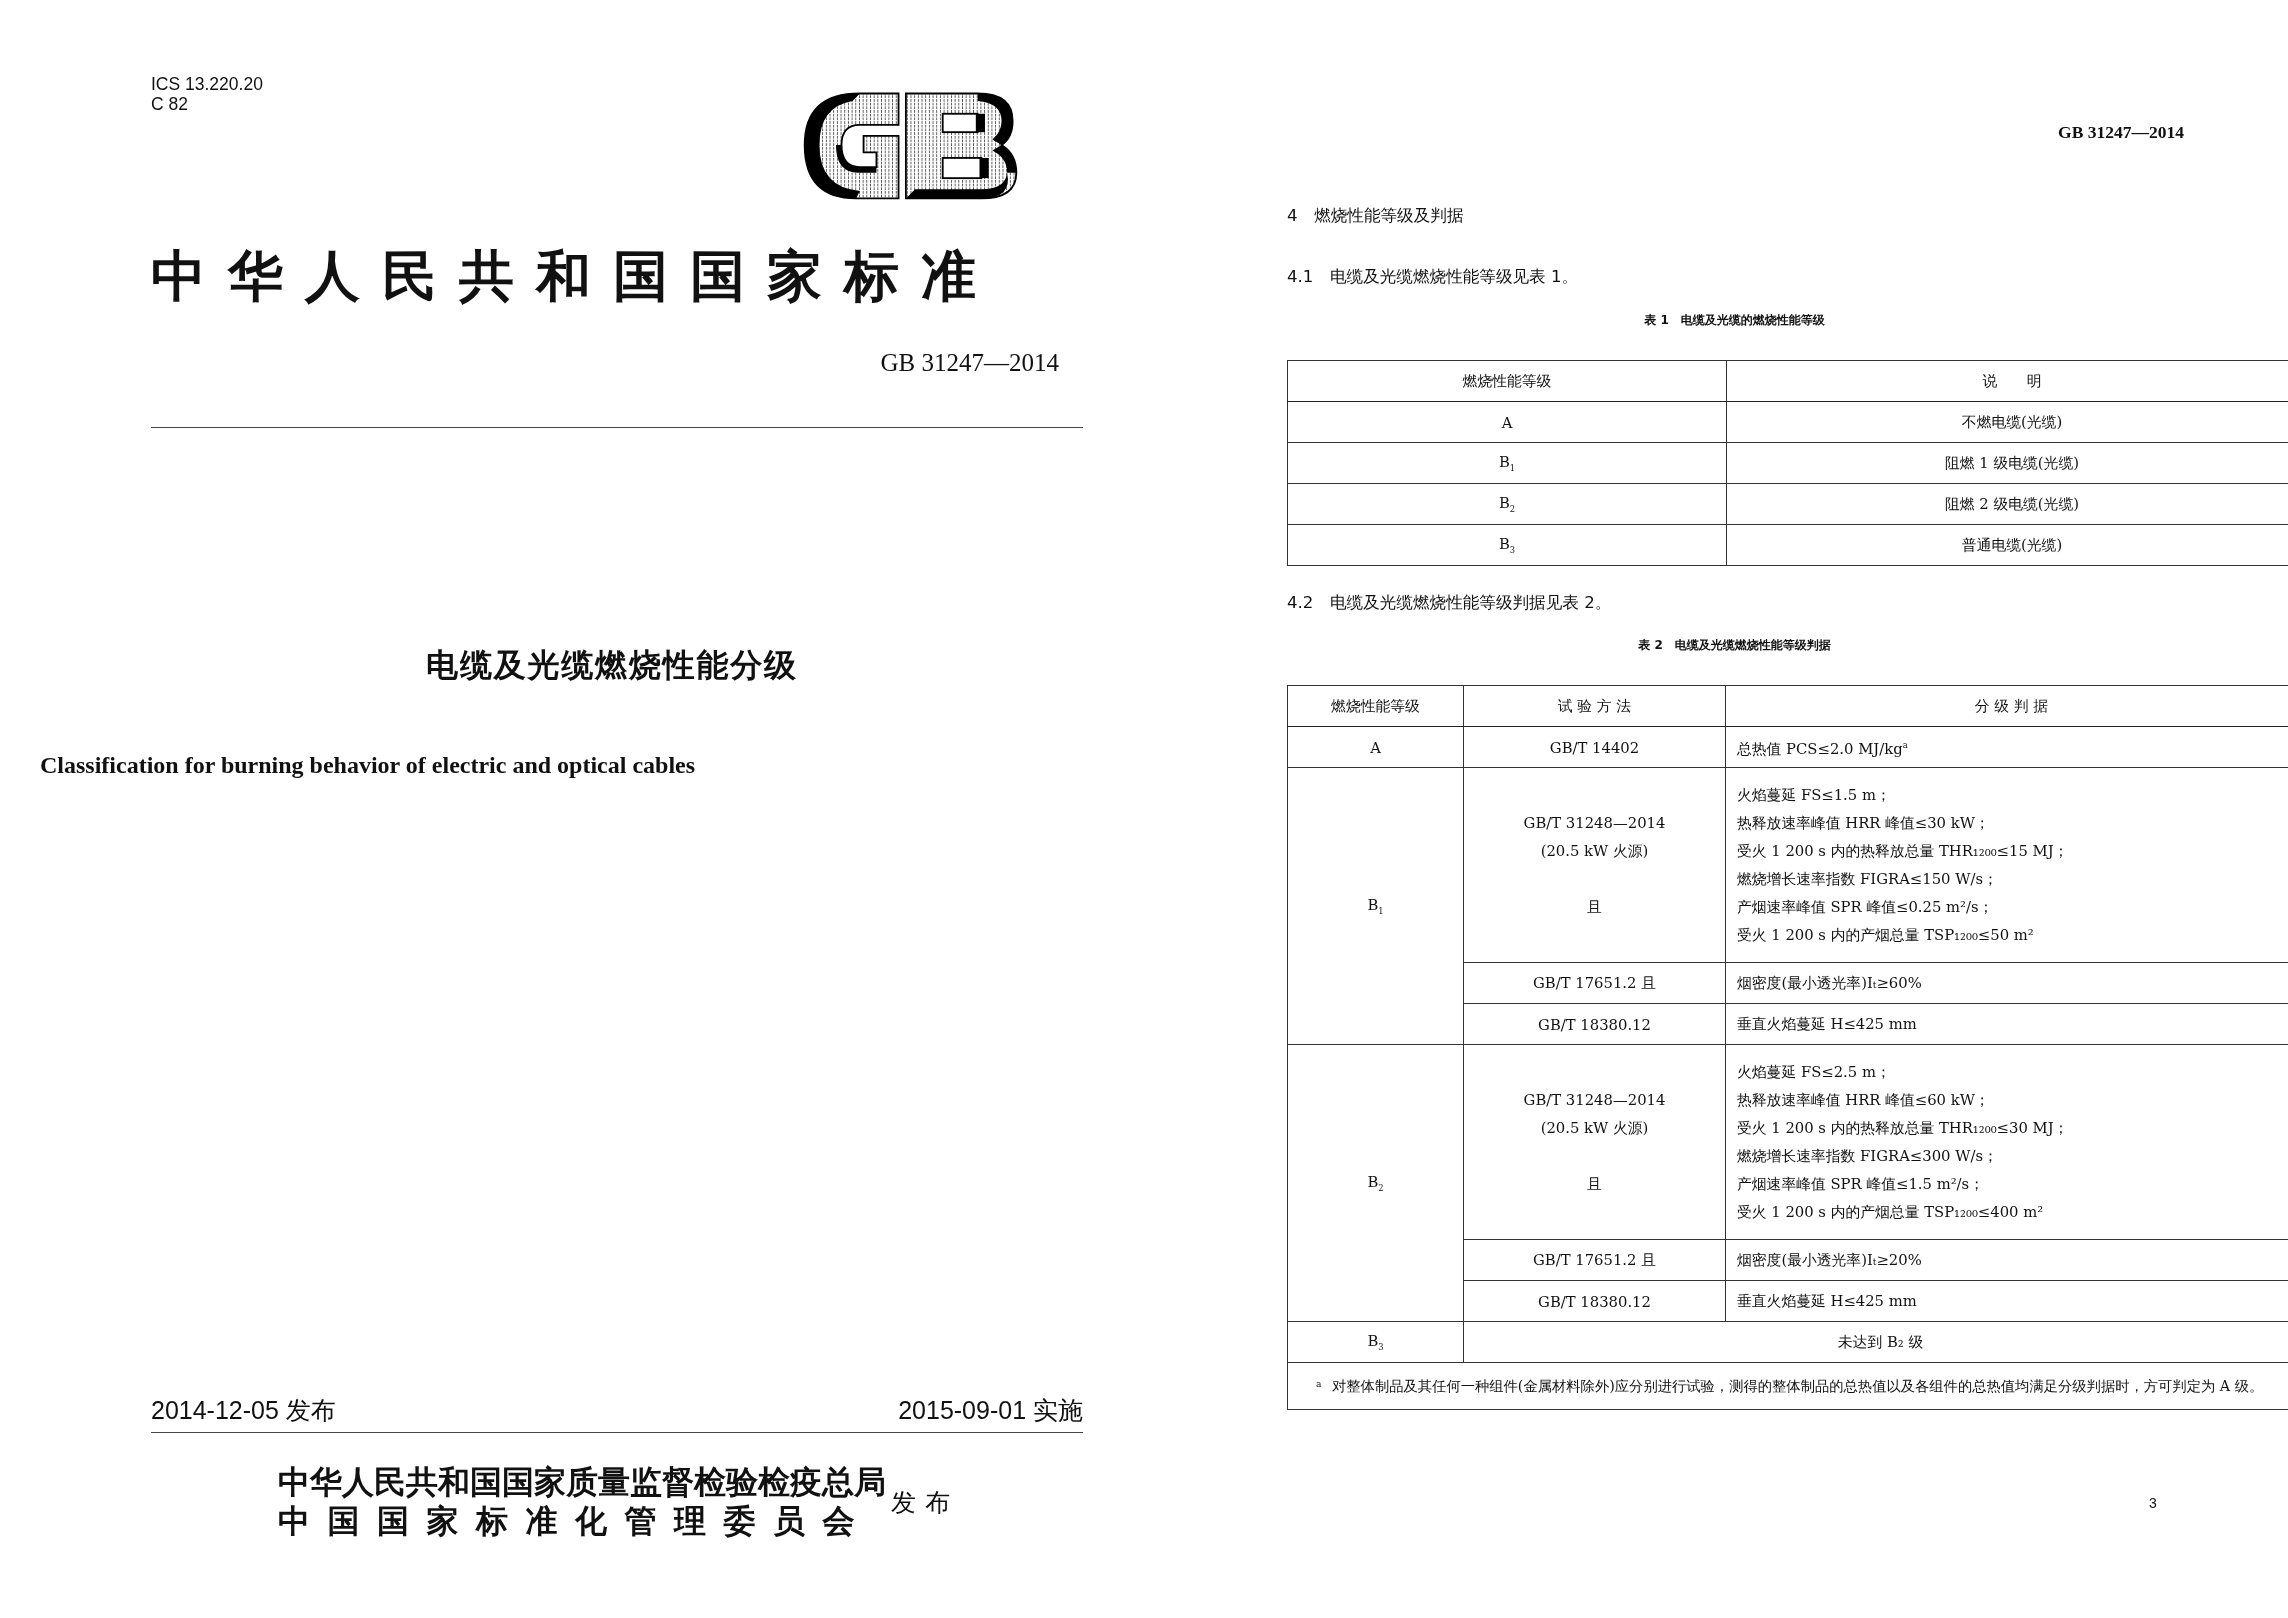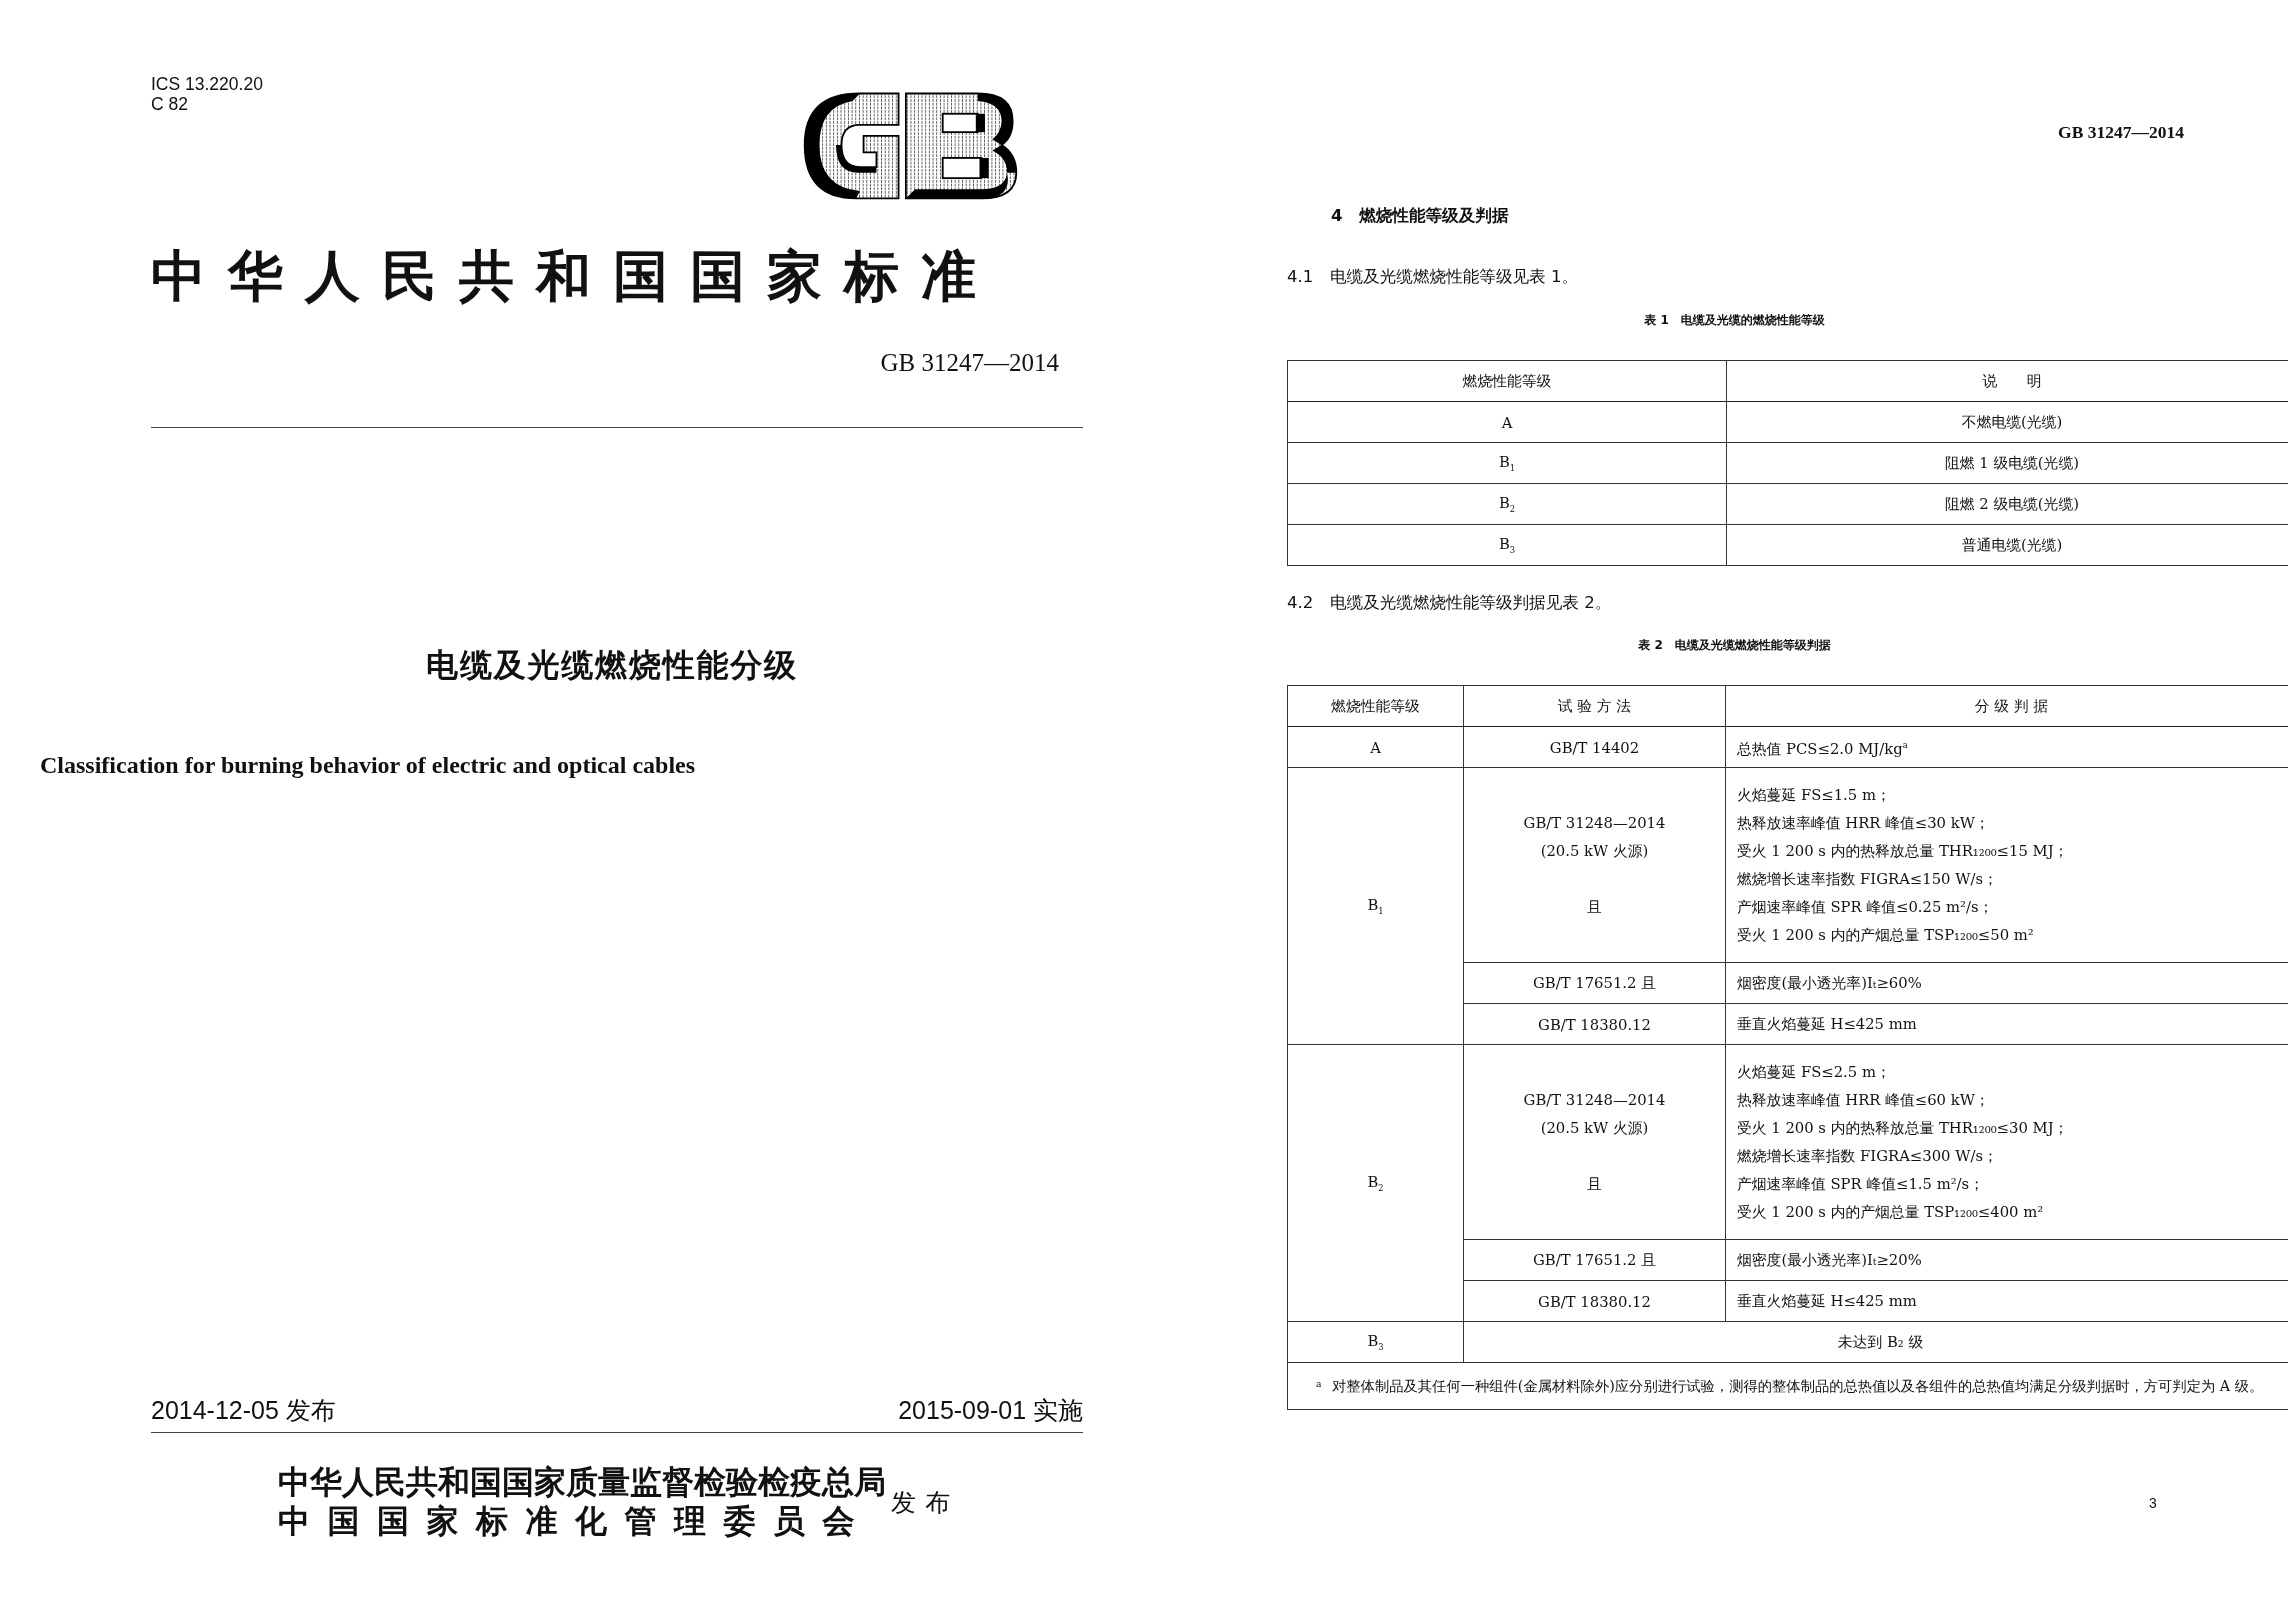--- a/index.html
+++ b/index.html
@@ -34,21 +34,21 @@
   .dates .issue { position: absolute; left: 0; top: 0; }
   .dates .impl { position: absolute; right: 0; top: 0; }
   .bottom-rule { position: absolute; left: 111px; width: 932px; top: 1432px; border-top: 1.8px solid #444; }
   .issuers { position: absolute; left: 238px; top: 1463px; font-family: "DejaVu Serif", serif; font-weight: bold; font-size: 32px; line-height: 39px; }
   .issuers .line2 { letter-spacing: 17.5px; }
   .issue-word { position: absolute; left: 851px; top: 1486px; font-family: "DejaVu Sans", sans-serif; font-size: 25px; letter-spacing: 9.2px; }
 
   
   .r-header { position: absolute; right: 104px; top: 122px; font-family: "Liberation Serif", serif; font-weight: bold; font-size: 17.5px; }
   .r-sec { position: absolute; left: 143px; font-size: 16.6px; font-family: "DejaVu Sans", sans-serif; }
-  .r-sec.bold { font-weight: bold; margin-left: 44px; }
+  .r-sec.bold { font-weight: normal; }
   .tbl-caption { position: absolute; left: 143px; width: 895px; text-align: center; font-family: "DejaVu Sans", sans-serif; font-weight: bold; font-size: 12px; }
 
   table.t { position: absolute; left: 143px; width: 1011px; border-collapse: collapse; font-family: "DejaVu Serif", serif; font-size: 14.8px; }
   table.t td, table.t th { border: 0.9px solid #333; text-align: center; font-weight: normal; padding: 0; }
   table.t { border: 1.8px solid #222; }
   table.t tr.head th { border-bottom: 1.8px solid #222; }
 
   #table1 { top: 360px; }
   #table1 td, #table1 th { height: 40px; }
   #table1 .c1 { width: 438px; }

